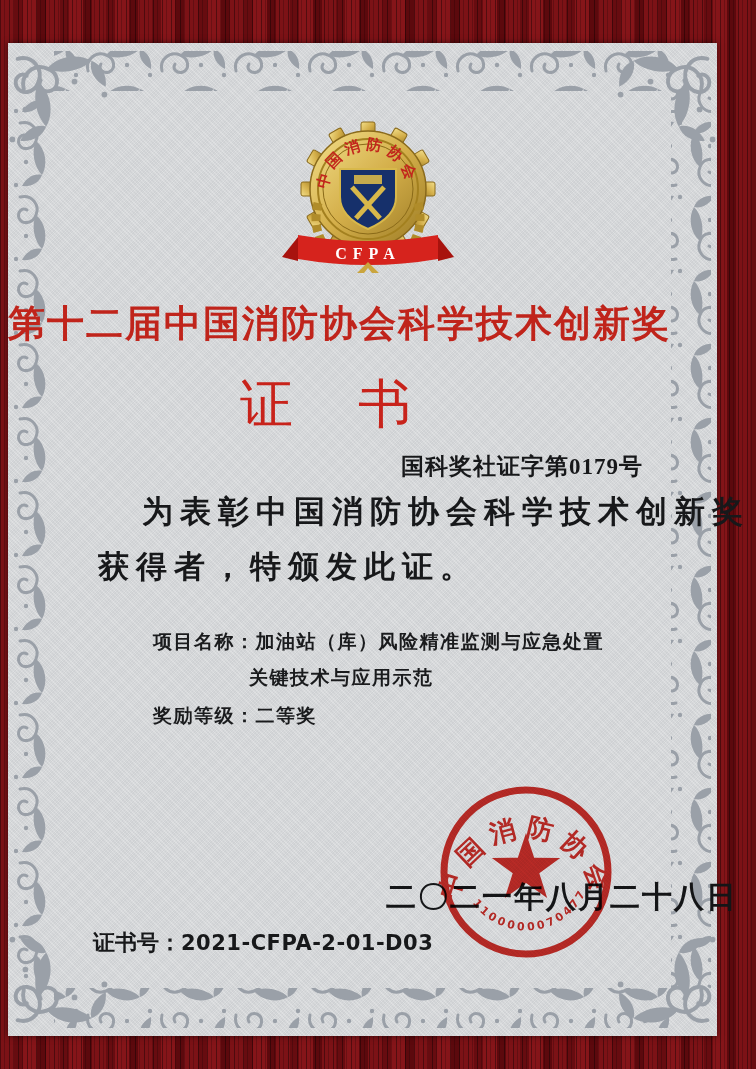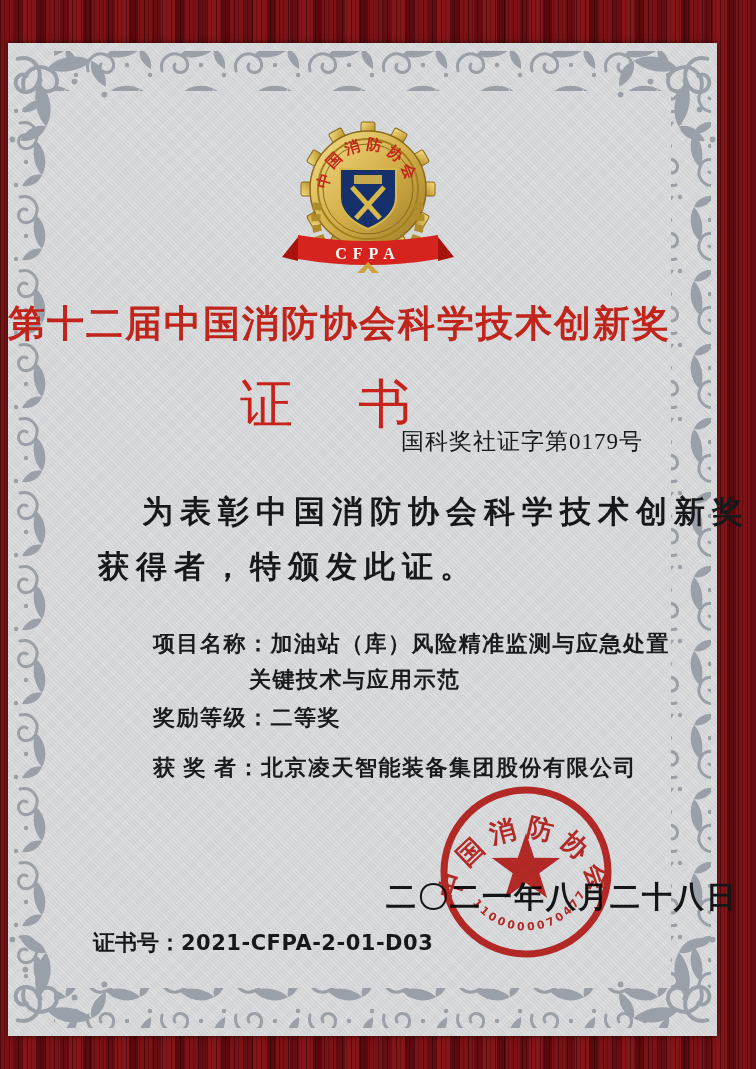--- a/index.html
+++ b/index.html
@@ -25,28 +25,28 @@
     position:absolute; left:8px; top:299px; width:602px;
     text-align:center; font-size:37px; font-weight:bold; color:#c0241b;
     letter-spacing:2px; white-space:nowrap;
   }
   .heading{
     position:absolute; left:8px; top:369px; width:641px;
     text-align:center; font-size:53px; font-weight:normal; color:#c8231b;
     letter-spacing:6px; white-space:nowrap;
   }
   .refno{
-    position:absolute; left:401px; top:426px; font-size:23px; font-weight:normal;
+    position:absolute; left:401px; top:451px; font-size:23px; font-weight:bold;
     color:#17181a; letter-spacing:1px; white-space:nowrap;
   }
   .body-line{position:absolute; color:#17181a; font-size:31px; font-weight:600;
     letter-spacing:7px; white-space:nowrap;}
   .body-line.l1{left:142px; top:491px;}
   .body-line.l2{left:90px; top:546px;margin-left:8px;}
-  .field{position:absolute; color:#1a1b1d; font-size:22px; font-weight:bold;
+  .field{position:absolute; color:#1a1b1d; font-size:19px; font-weight:bold;
     letter-spacing:1.5px; white-space:nowrap;}
   .field.p1{left:153px; top:629px;}
   .field.p2{left:249px; top:665px;}
   .field.aw{left:153px; top:703px;}
   .field.wn{left:153px; top:753px;}
   .date{
     position:absolute; left:386px; top:877px; font-size:30px; font-weight:bold;
     color:#141517; letter-spacing:2px; white-space:nowrap; z-index:3;
   }
   .seal{position:absolute; left:431px; top:777px; z-index:4;
@@ -164,21 +164,20 @@
   <div class="heading">证　书</div>
 
   <div class="refno">国科奖社证字第0179号</div>
 
   <div class="body-line l1">为表彰中国消防协会科学技术创新奖</div>
   <div class="body-line l2">获得者，特颁发此证。</div>
 
   <div class="field p1">项目名称：加油站（库）风险精准监测与应急处置</div>
   <div class="field aw">奖励等级：二等奖</div>
   <div class="field p2">关键技术与应用示范</div>
-  <div class="field wn">获 奖 者：北京凌天智能装备集团股份有限公司</div>
 
   <div class="date">二〇二一年八月二十八日</div>
 
   <svg class="seal" width="190" height="190" viewBox="0 0 190 190">
     <defs>
       <path id="arcS" d="M27 128 A68 68 0 1 1 163 128" fill="none"></path>
       <path id="arcN" d="M33 110 A66 66 0 0 0 157 110" fill="none"></path>
     </defs>
     <circle cx="95" cy="95" r="82" fill="none" stroke="#d2231d" stroke-width="7"></circle>
     <polygon fill="#d2231d" points="95,56 103.2,80.7 129.2,80.9 108.3,96.3 116.2,121.1 95,106 73.8,121.1 81.7,96.3 60.8,80.9 86.8,80.7"></polygon>

